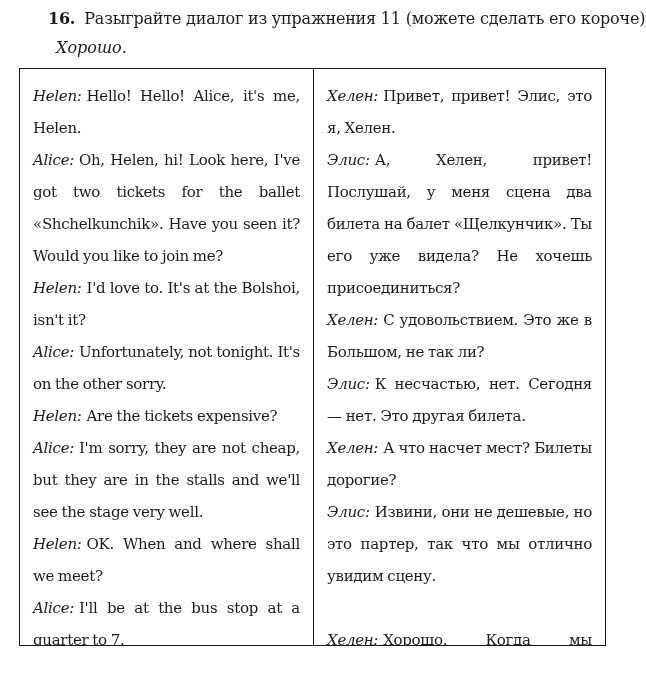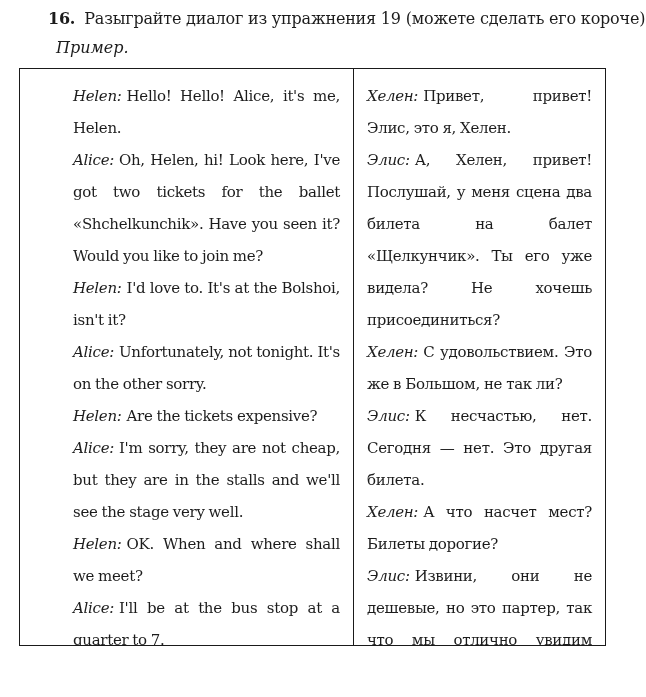--- a/index.html
+++ b/index.html
@@ -37,21 +37,20 @@
   .dialog-table {
     position: absolute;
     left: 19px;
     top: 68px;
     width: 587px;
     height: 578px;
     border: 1.5px solid #1a1a1a;
     box-sizing: border-box;
     display: flex;
     background: #ffffff;
-    padding-left: 40px;
   }
   .col {
     box-sizing: border-box;
     padding: 11px 13px 0 13px;
     overflow: hidden;
   }
   .col-left {
     width: 294px;
     border-right: 1.5px solid #1a1a1a;
   }
@@ -71,24 +70,24 @@
     margin-right: 5px;
   }
   .gap-before {
     margin-top: 32px;
   }
 </style>
 </head>
 <body>
 
 <div class="task-line">
-  <span class="task-number">16.</span><span>Разыграйте диалог из упражнения 19 (можете сделать его короче)</span>
+  <span class="task-number">16.</span><span>Разыграйте диалог из упражнения 11 (можете сделать его короче)</span>
 </div>
 
-<div class="example-label">Пример.</div>
+<div class="example-label">Хорошо.</div>
 
 <div class="dialog-table">
   <div class="col col-left">
     <p class="line"><span class="speaker">Helen:</span><span>Hello! Hello! Alice, it's me, Helen.</span></p>
     <p class="line"><span class="speaker">Alice:</span><span>Oh, Helen, hi! Look here, I've got two tickets for the ballet «Shchelkunchik». Have you seen it? Would you like to join me?</span></p>
     <p class="line"><span class="speaker">Helen:</span><span>I'd love to. It's at the Bolshoi, isn't it?</span></p>
     <p class="line"><span class="speaker">Alice:</span><span>Unfortunately, not tonight. It's on the other sorry.</span></p>
     <p class="line"><span class="speaker">Helen:</span><span>Are the tickets expensive?</span></p>
     <p class="line"><span class="speaker">Alice:</span><span>I'm sorry, they are not cheap, but they are in the stalls and we'll see the stage very well.</span></p>
     <p class="line"><span class="speaker">Helen:</span><span>OK. When and where shall we meet?</span></p>

